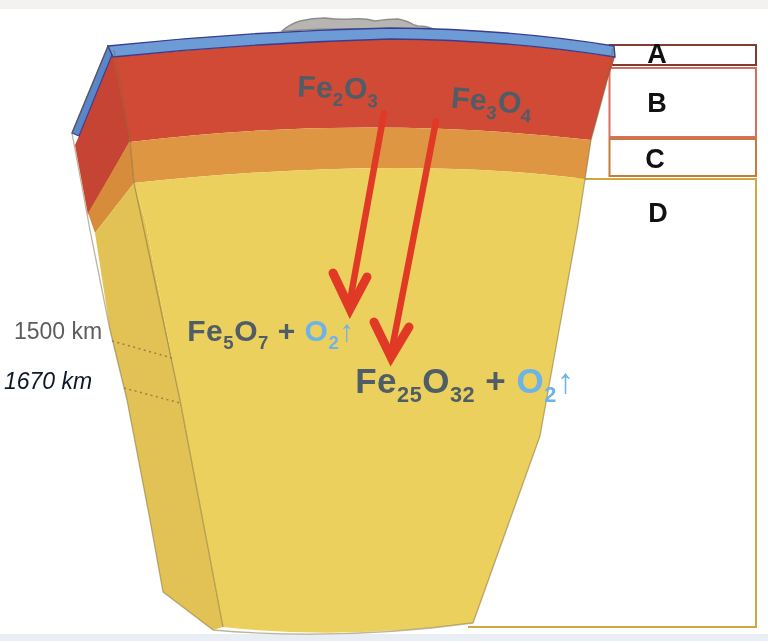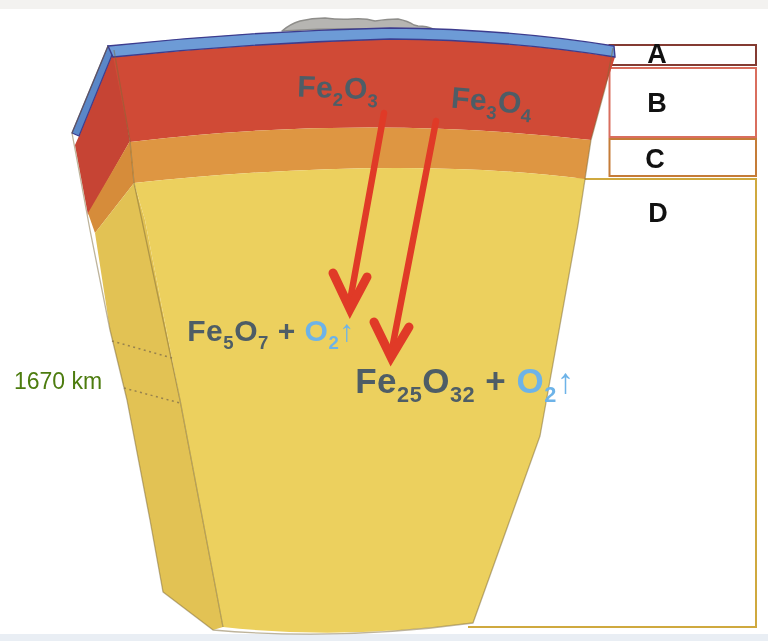--- a/index.html
+++ b/index.html
@@ -63,15 +63,16 @@
     <path d="M 333 273 L 350 309 L 367 277" fill="none" stroke-width="9" stroke-linejoin="miter" stroke-linecap="round" stroke="#e03a27"></path>
     <path d="M 436 121 L 392 349" fill="none" stroke-width="6.5" stroke-linecap="round" stroke="#e03a27"></path>
     <path d="M 374 322 L 391 357 L 409 327" fill="none" stroke-width="9" stroke-linejoin="miter" stroke-linecap="round" stroke="#e03a27"></path>
   </svg>
 
   <div class="overlay-label formula" style="left:338px;top:88px;transform:translate(-50%,-50%) rotate(2deg);"><span style="color: rgb(78, 93, 102);">Fe</span><span class="sub" style="color: rgb(78, 93, 102);">2</span><span style="color: rgb(78, 93, 102);">O</span><span class="sub" style="color: rgb(78, 93, 102);">3</span></div>
   <div class="overlay-label formula" style="left:492px;top:101px;transform:translate(-50%,-50%) rotate(5deg);"><span style="color: rgb(78, 93, 102);">Fe</span><span class="sub" style="color: rgb(78, 93, 102);">3</span><span style="color: rgb(78, 93, 102);">O</span><span class="sub" style="color: rgb(78, 93, 102);">4</span></div>
   <div class="overlay-label formula" style="left:271px;top:331px;"><span style="color: rgb(78, 93, 102);">Fe</span><span class="sub" style="color: rgb(78, 93, 102);">5</span><span style="color: rgb(78, 93, 102);">O</span><span class="sub" style="color: rgb(78, 93, 102);">7</span><span style="color: rgb(78, 93, 102);"> + </span><span style="color: rgb(109, 179, 232);">O</span><span class="sub" style="color: rgb(109, 179, 232);">2</span><span style="color: rgb(109, 179, 232);">↑</span></div>
   <div class="overlay-label formula formula-small" style="left:465px;top:380px;"><span style="color: rgb(78, 93, 102);">Fe</span><span class="sub" style="color: rgb(78, 93, 102);">25</span><span style="color: rgb(78, 93, 102);">O</span><span class="sub" style="color: rgb(78, 93, 102);">32</span><span style="color: rgb(78, 93, 102);"> + </span><span style="color: rgb(109, 179, 232);">O</span><span class="sub" style="color: rgb(109, 179, 232);">2</span><span style="color: rgb(109, 179, 232);">↑</span></div>
 
-  <div class="depth-label" style="left: 14px; top: 381px; color: #4d7c0f;">1670 km</div>
+  <div class="depth-label" style="left: 14px; top: 331px; color: rgb(93, 93, 93);">1500 km</div>
+  <div class="depth-label" style="left: 4px; top: 381px; color: #0f172a; font-style: italic;">1670 km</div>
 
 </div>
 
 </body></html>

